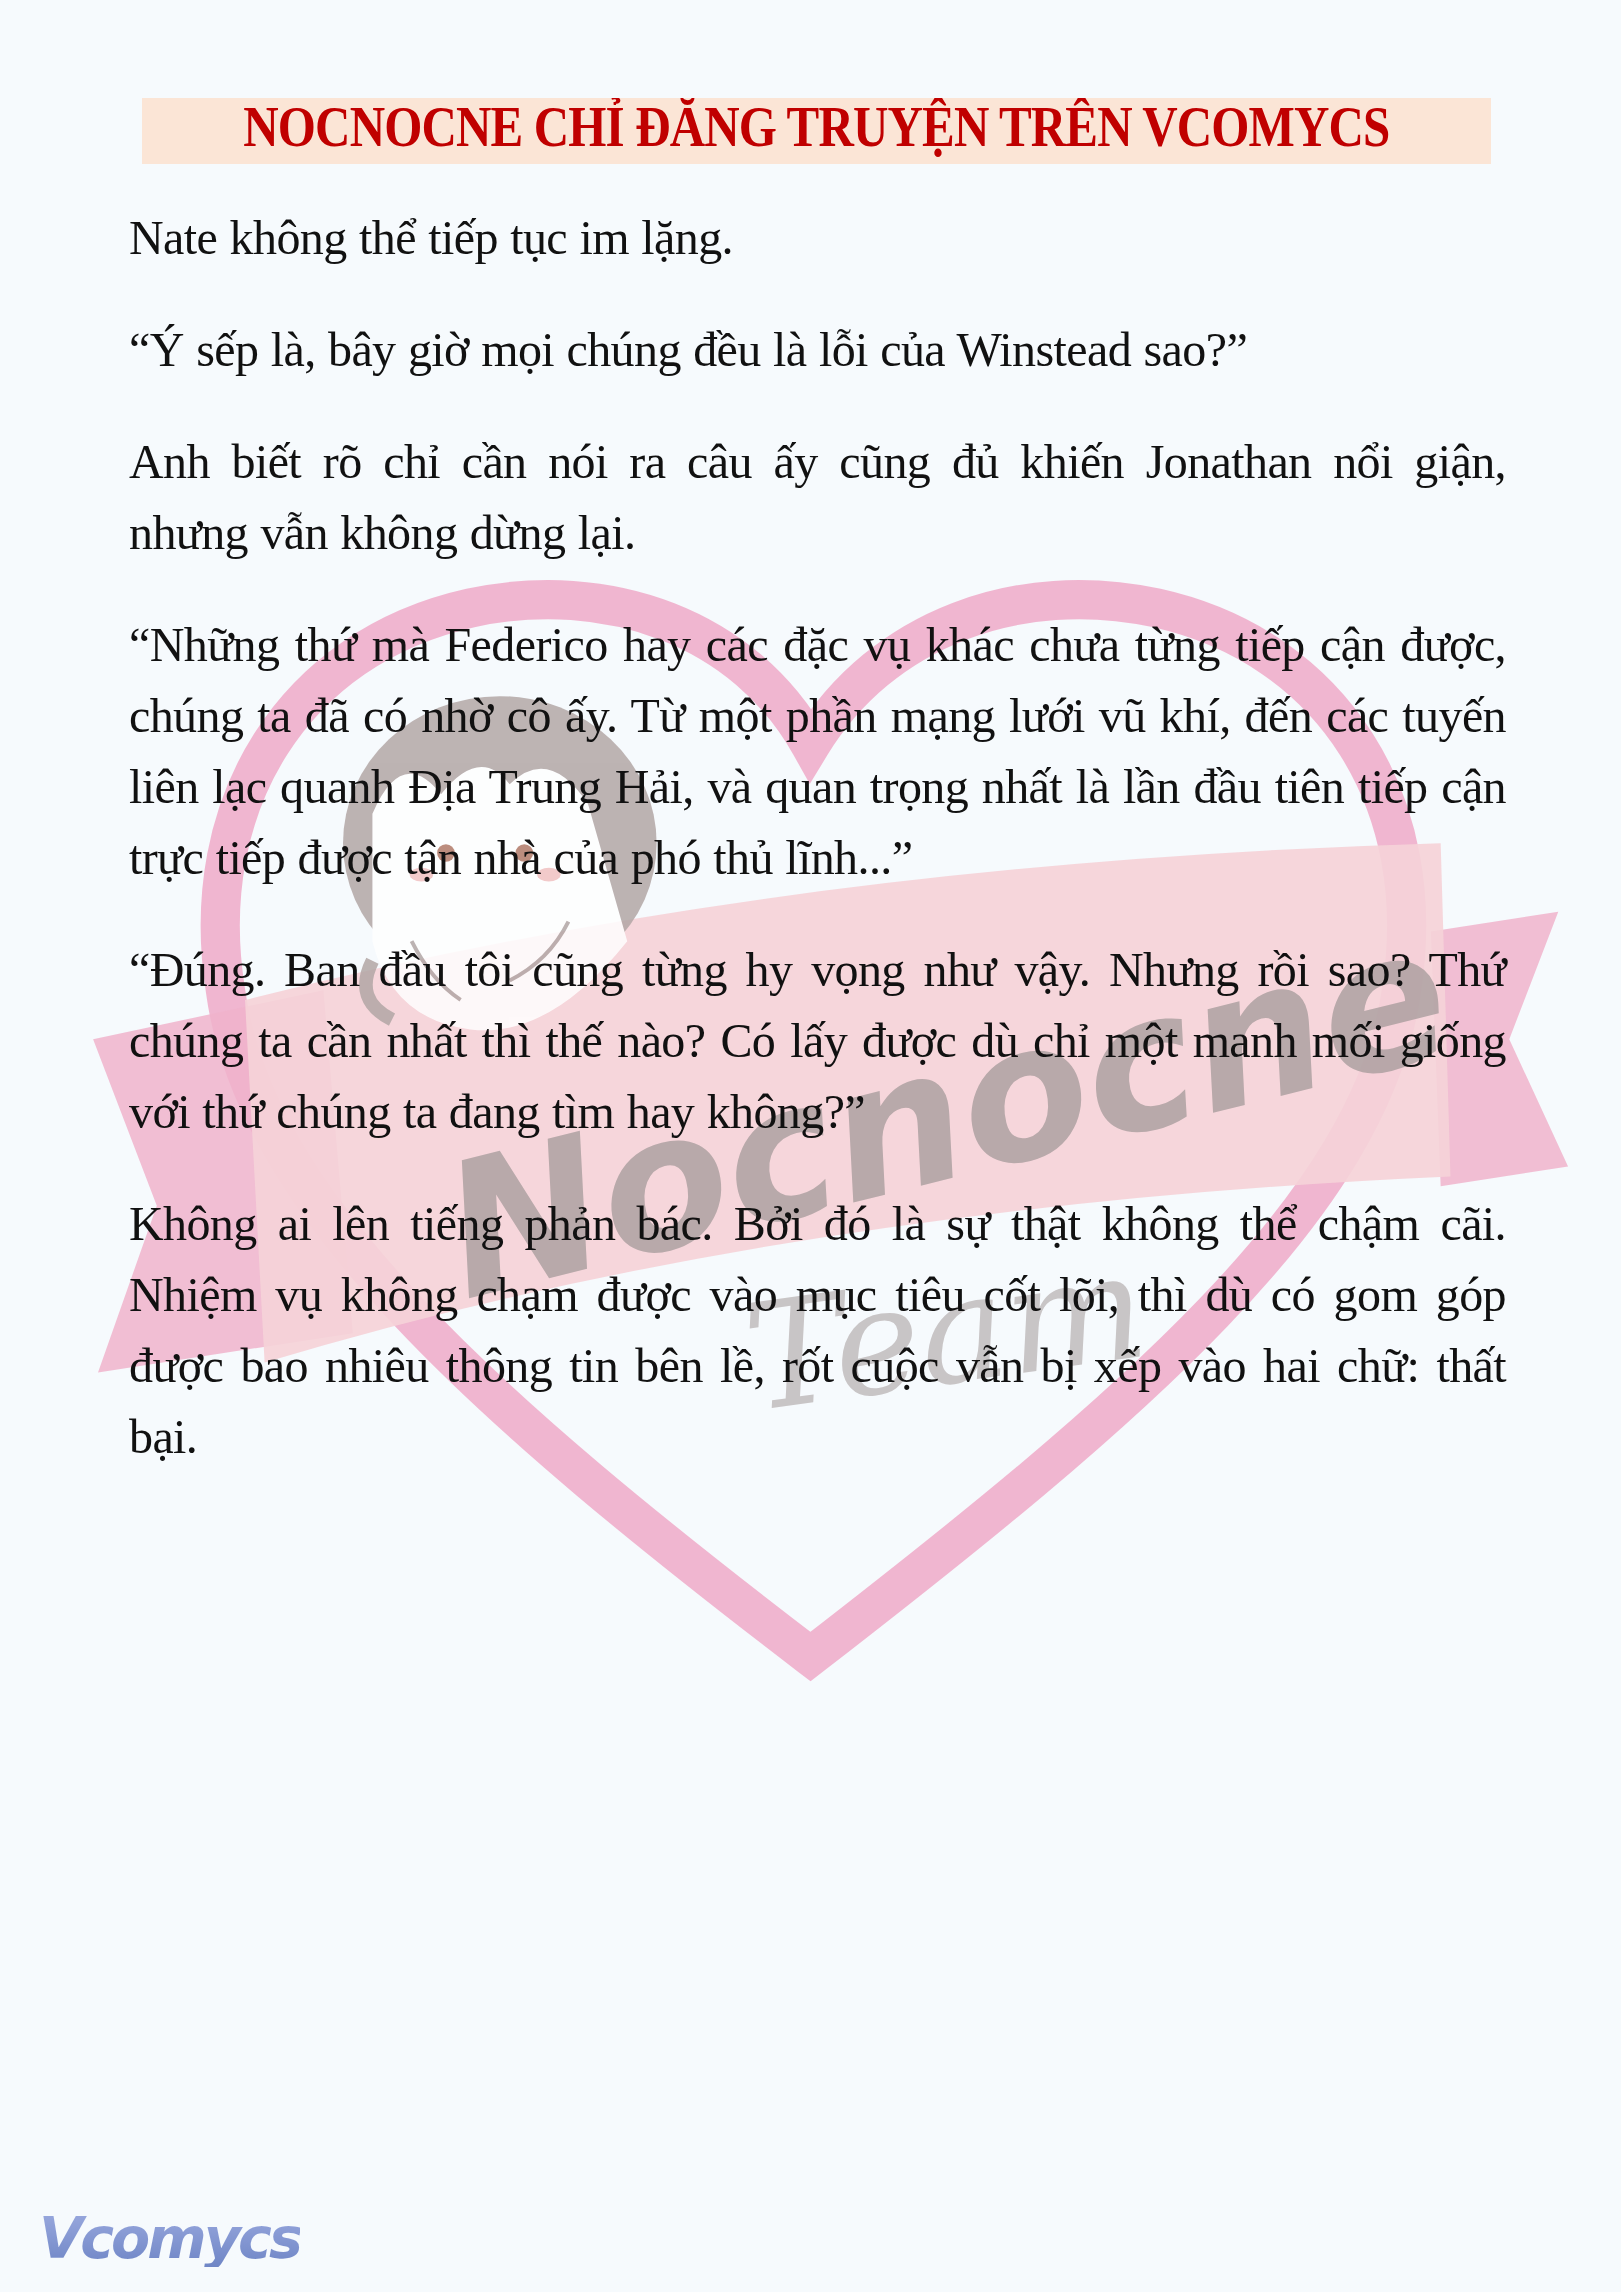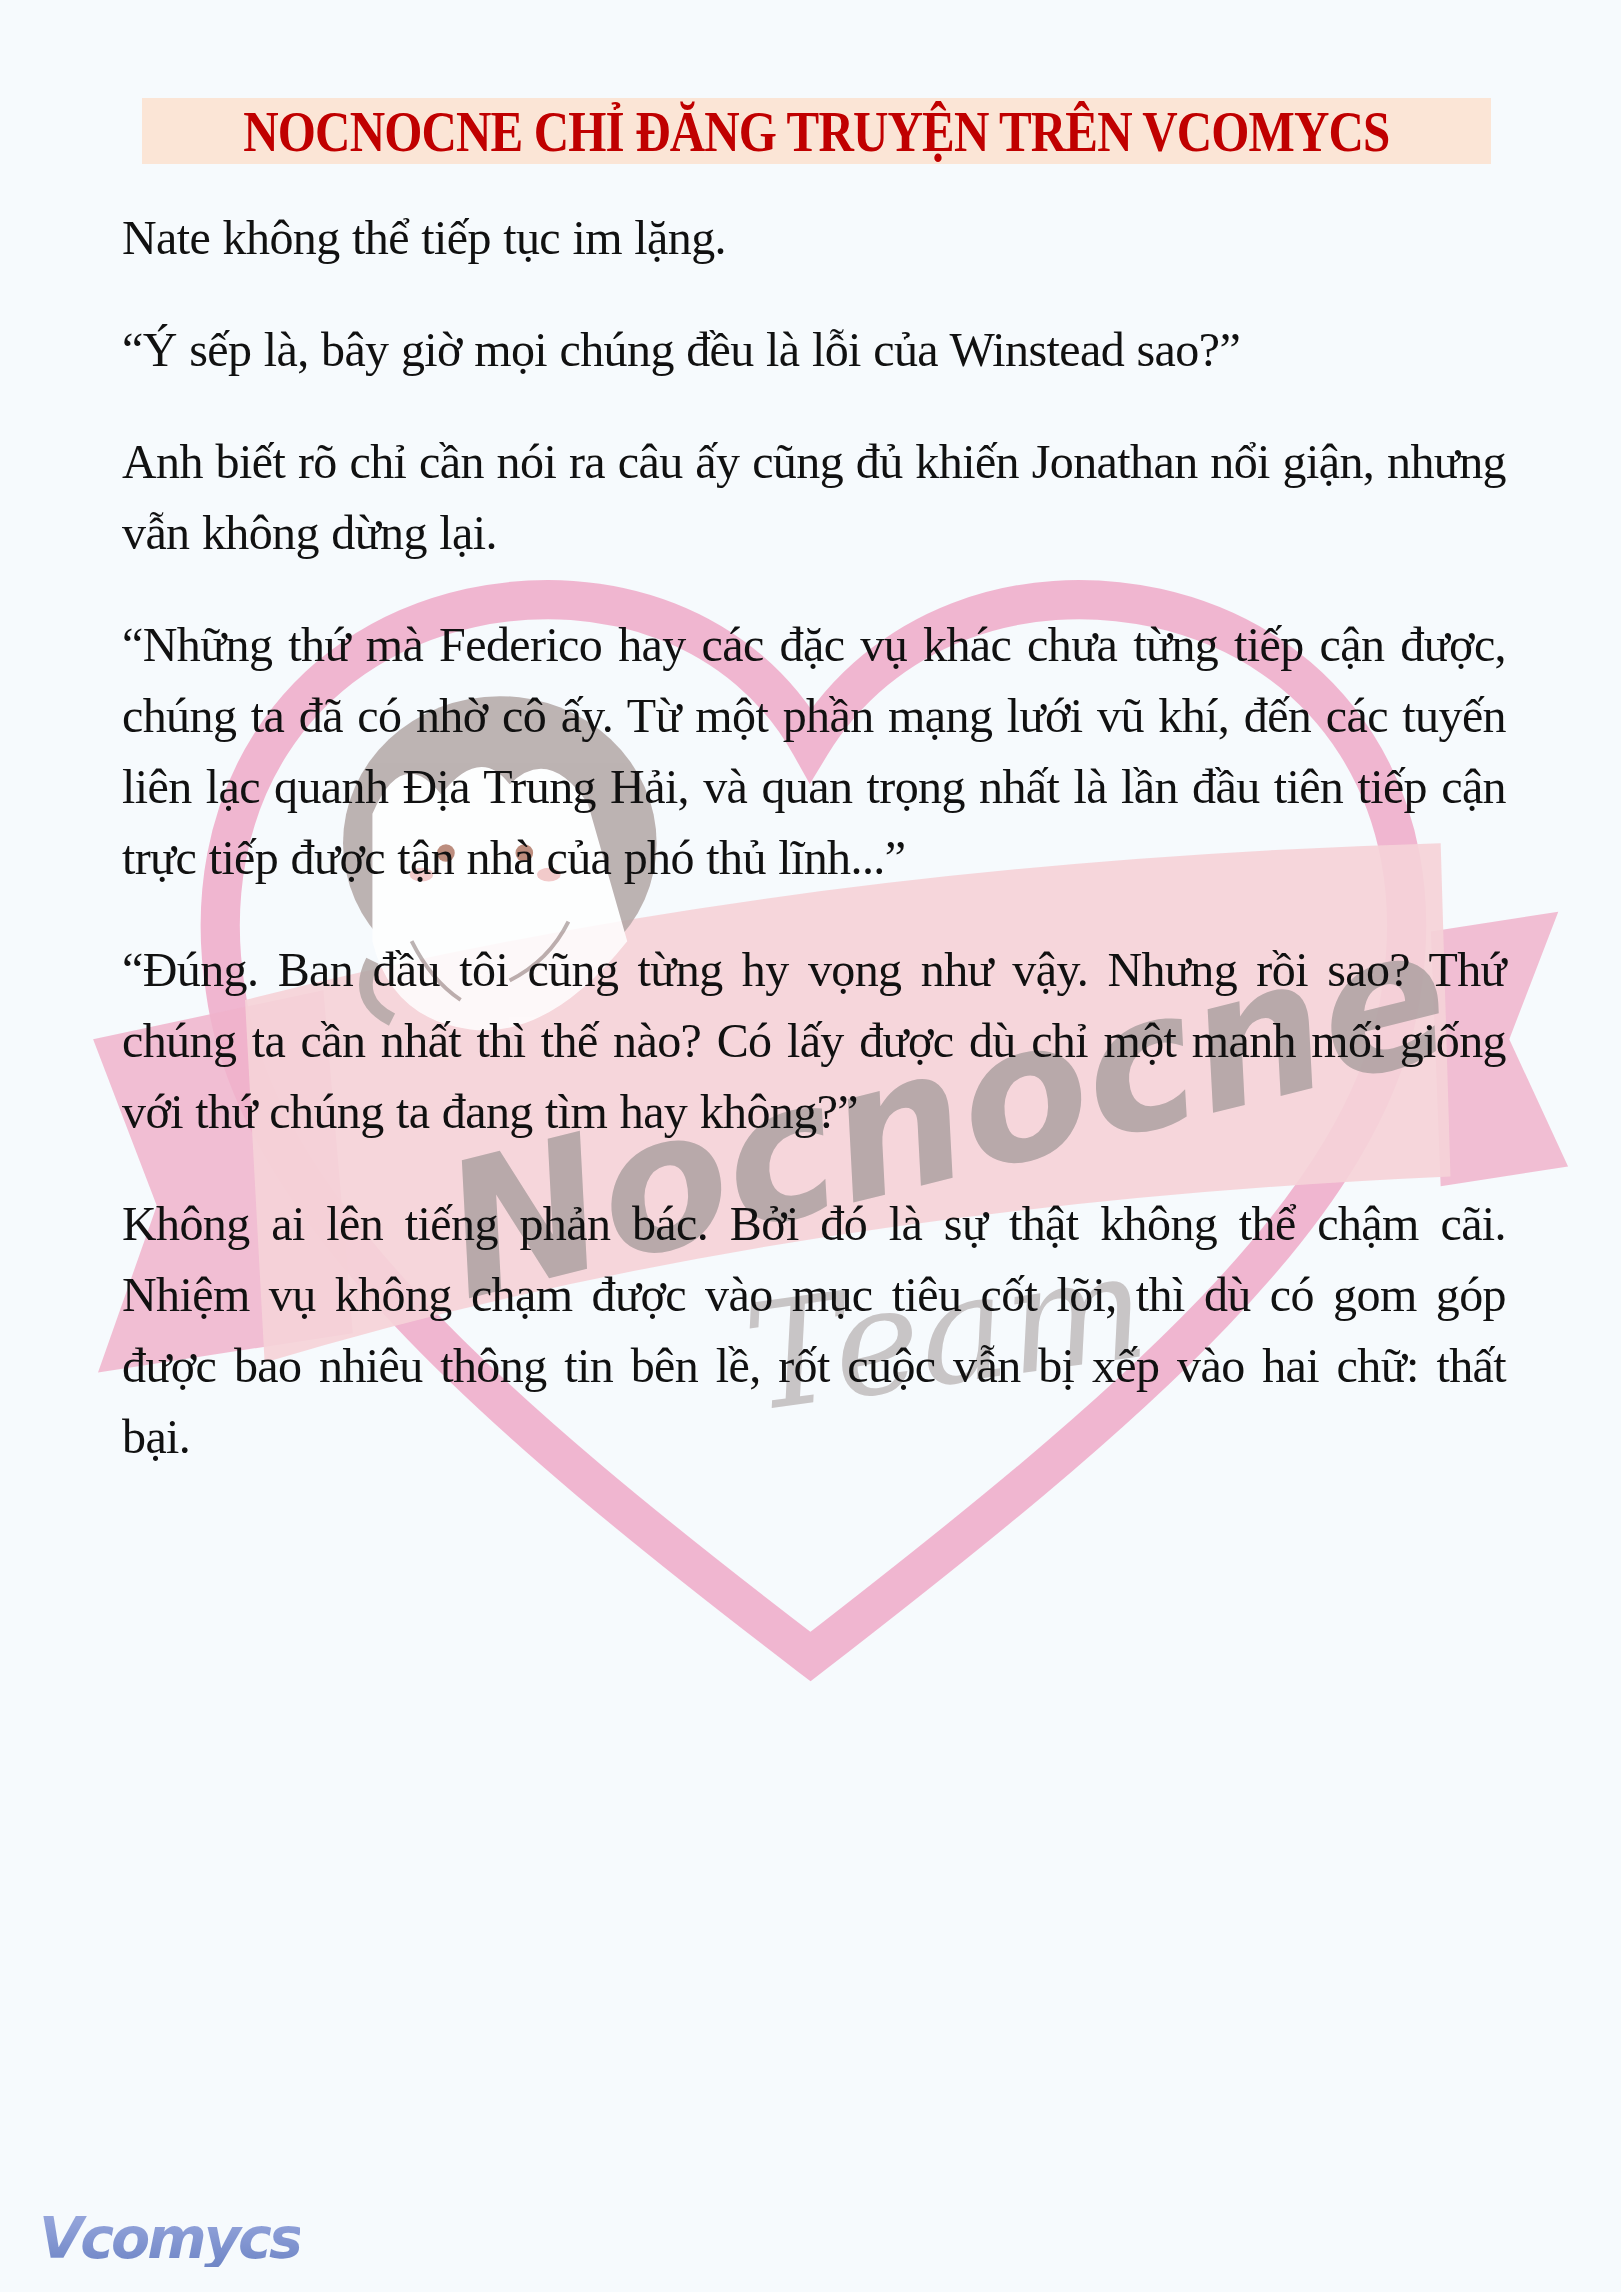--- a/index.html
+++ b/index.html
@@ -25,21 +25,20 @@
     }
     .title-banner {
       position: absolute;
       left: 142px;
       top: 98px;
       width: 1349px;
       height: 66px;
       background: #fbe5d6;
       z-index: 2;
       display: flex;
-      align-items: center;
       justify-content: center;
       overflow: hidden;
     }
     .title-text {
       font-family: "Liberation Serif", "DejaVu Serif", serif;
       font-weight: bold;
       color: #c00000;
       font-size: 57px;
       letter-spacing: -1px;
       white-space: nowrap;
@@ -53,21 +52,21 @@
       top: 202px;
       width: 1384px;
       z-index: 2;
       color: #111111;
     }
     .para {
       font-size: 48px;
       line-height: 71px;
       text-align: justify;
       text-align-last: left;
-      margin: 0 0 41px 0;
+      margin: 0 0 41px 7px;
       letter-spacing: -0.6px;
       word-spacing: 1px;
       font-family: Liberation Serif, serif;
     }
     .logo {
       position: absolute;
       left: 39px;
       top: 2210px;
       z-index: 2;
       font-family: "DejaVu Sans", sans-serif;

